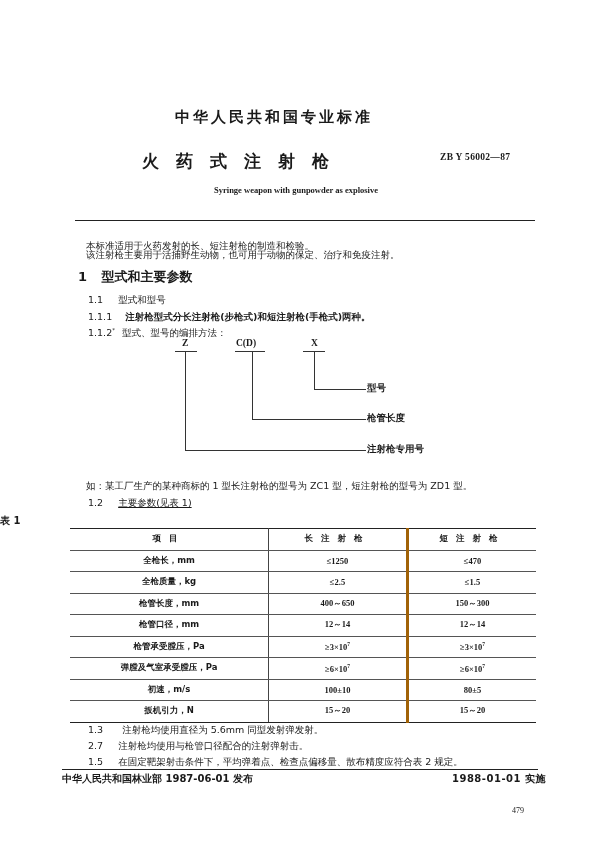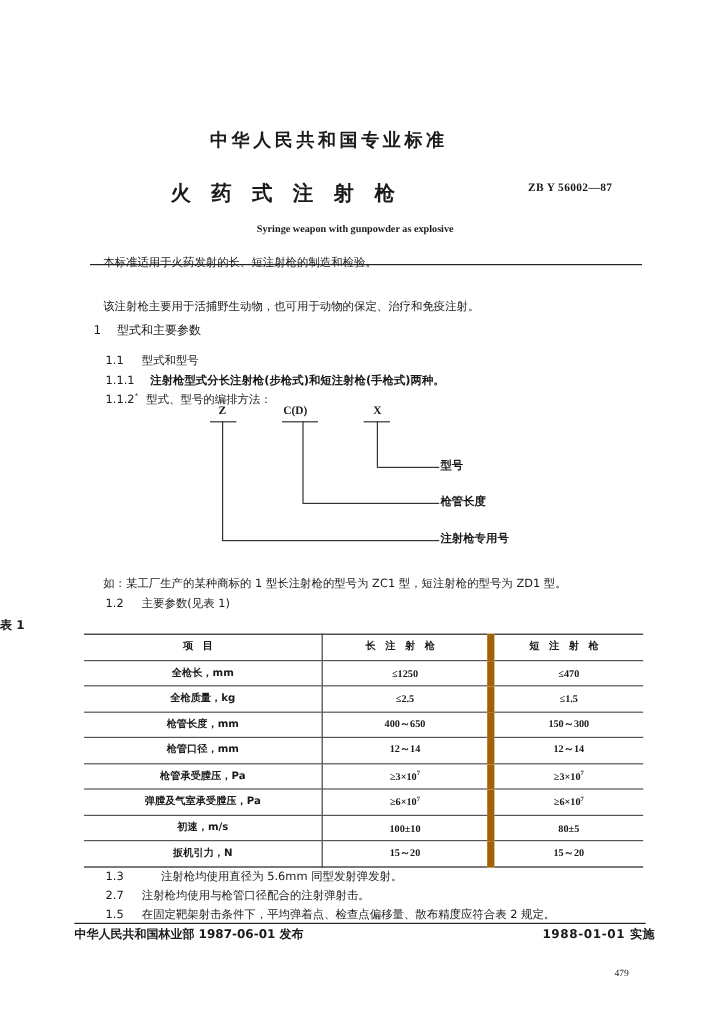--- a/index.html
+++ b/index.html
@@ -7,52 +7,52 @@
     width: 600px; height: 851px; background: #ffffff; position: relative; overflow: hidden;
     font-family: "DejaVu Sans", "Liberation Sans", sans-serif; color: #1a1a1a;
   }
   .abs { position: absolute; }
   .std-title { left: 0; width: 588px; top: 108px; text-align: center; font-size: 15px; font-weight: bold; letter-spacing: 3px; padding-right: 40px; box-sizing: border-box; }
   .main-title { left: 0; width: 528px; top: 150px; text-align: center; font-size: 17px; font-weight: bold; letter-spacing: 17px; padding-right: 40px; box-sizing: border-box; }
   .std-code { left: 440px; top: 152px; font-size: 9.5px; font-weight: bold; font-family: "Liberation Serif", serif; letter-spacing: 0.3px; }
   .en-title { left: 0; width: 600px; top: 185px; text-align: center; font-size: 8.5px; font-weight: bold; font-family: "Liberation Serif", serif; padding-right: 40px; box-sizing: border-box; margin-left: 16px; }
   .rule { left: 75px; width: 460px; top: 220px; height: 0; border-top: 1.6px solid #222; }
   .para { font-size: 9.5px; white-space: nowrap; }
-  .sec { font-size: 10px; font-weight: normal; white-space: nowrap; }
+  .sec { font-size: 13px; font-weight: bold; white-space: nowrap; }
   .num { display: inline-block; }
   
   .diag-lbl { font-size: 9.5px; font-weight: bold; font-family: "Liberation Serif", serif; }
   .line { position: absolute; background: #333; }
   .diag-txt { font-size: 9.5px; font-weight: bold; }
   
   .tbl-caption { left: 0; width: 600px; top: 514px; text-align: left; font-size: 10px; font-weight: bold; padding-right: 0px; }
   table.spec { position: absolute; left: 70px; top: 528px; width: 466px; border-collapse: collapse; font-size: 8.5px; }
   table.spec td, table.spec th { height: 20.5px; padding: 0; text-align: center; border-bottom: 1px solid #555; font-weight: bold; }
   table.spec tr:first-child th { border-top: 1.6px solid #222; }
   table.spec tr:last-child td { border-bottom: 1.6px solid #222; }
   table.spec .c1 { width: 198px; border-right: 1px solid #444; }
-  table.spec .c2 { width: 137px; border-right: 6px solid #a16207; font-family: "Liberation Serif", serif; }
+  table.spec .c2 { width: 137px; border-right: 3px solid #a16207; font-family: "Liberation Serif", serif; }
   table.spec .c3 { font-family: "Liberation Serif", serif; }
   table.spec th { font-weight: bold; letter-spacing: 8px; font-size: 8.5px; }
   sup { font-size: 5.5px; }
   .footer-rule { left: 62px; width: 476px; top: 769px; border-top: 1.6px solid #222; height: 0; }
   .foot-left { left: 62px; top: 772px; font-size: 10px; font-weight: bold; white-space: nowrap; }
   .foot-right { left: 452px; top: 772px; font-size: 10px; font-weight: bold; white-space: nowrap; letter-spacing: 0.5px; }
   .page-no { left: 512px; top: 806px; font-size: 8px; font-family: "Liberation Serif", serif; }
 </style>
 </head>
 <body>
 
 <div class="abs std-title">中华人民共和国专业标准</div>
 <div class="abs main-title">火药式注射枪</div>
 <div class="abs std-code">ZB Y 56002—87</div>
 <div class="abs en-title">Syringe weapon with gunpowder as explosive</div>
 <div class="abs rule"></div>
 
-<div class="abs para" style="left:86px; top:213px;">本标准适用于火药发射的长、短注射枪的制造和检验。</div>
+<div class="abs para" style="left:86px; top:240px;">本标准适用于火药发射的长、短注射枪的制造和检验。</div>
 <div class="abs para" style="left:86px; top:249px;">该注射枪主要用于活捕野生动物，也可用于动物的保定、治疗和免疫注射。</div>
 
 <div class="abs sec" style="left:78px; top:268px;">
   <span class="num">1</span>
   <span style="margin-left:10px;">型式和主要参数</span>
 </div>
 
 <div class="abs para" style="left:88px; top:294px;">
   <span>1.1</span>
   <span style="margin-left:12px;">型式和型号</span>
@@ -84,21 +84,21 @@
   <div class="abs diag-txt" style="left:367px; top:412px;">枪管长度</div>
 
   <div class="line" style="left:185px; top:351px; width:1px; height:99px;"></div>
   <div class="line" style="left:185px; top:450px; width:181px; height:1px;"></div>
   <div class="abs diag-txt" style="left:367px; top:443px;">注射枪专用号</div>
 </div>
 
 <div class="abs para" style="left:86px; top:480px;">如：某工厂生产的某种商标的 1 型长注射枪的型号为 ZC1 型，短注射枪的型号为 ZD1 型。</div>
 <div class="abs para" style="left:88px; top:497px;">
   <span>1.2</span>
-  <span style="margin-left:12px;">主要参数(见表 1)</span>
+  <span style="margin-left:12px;text-decoration:underline;">主要参数(见表 1)</span>
 </div>
 
 <div class="abs tbl-caption">表 1</div>
 
 <table class="spec">
   <tbody>
       <tr>
     <th class="c1">项目</th>
     <th class="c2">长注射枪</th>
     <th class="c3">短注射枪</th>
@@ -141,21 +141,21 @@
   <tr>
     <td class="c1">扳机引力，N</td>
     <td class="c2">15～20</td>
     <td class="c3">15～20</td>
   </tr>
 </tbody>
   </table>
 
 <div class="abs para" style="left:88px; top:724px;">
   <span>1.3</span>
-  <span style="margin-left:28px;">注射枪均使用直径为 5.6mm 同型发射弹发射。</span>
+  <span style="margin-left:16px;">注射枪均使用直径为 5.6mm 同型发射弹发射。</span>
 </div>
 <div class="abs para" style="left:88px; top:740px;">
   <span>2.7</span>
   <span style="margin-left:12px;">注射枪均使用与枪管口径配合的注射弹射击。</span>
 </div>
 <div class="abs para" style="left:88px; top:756px;">
   <span>1.5</span>
   <span style="margin-left:12px;">在固定靶架射击条件下，平均弹着点、检查点偏移量、散布精度应符合表 2 规定。</span>
 </div>
 

